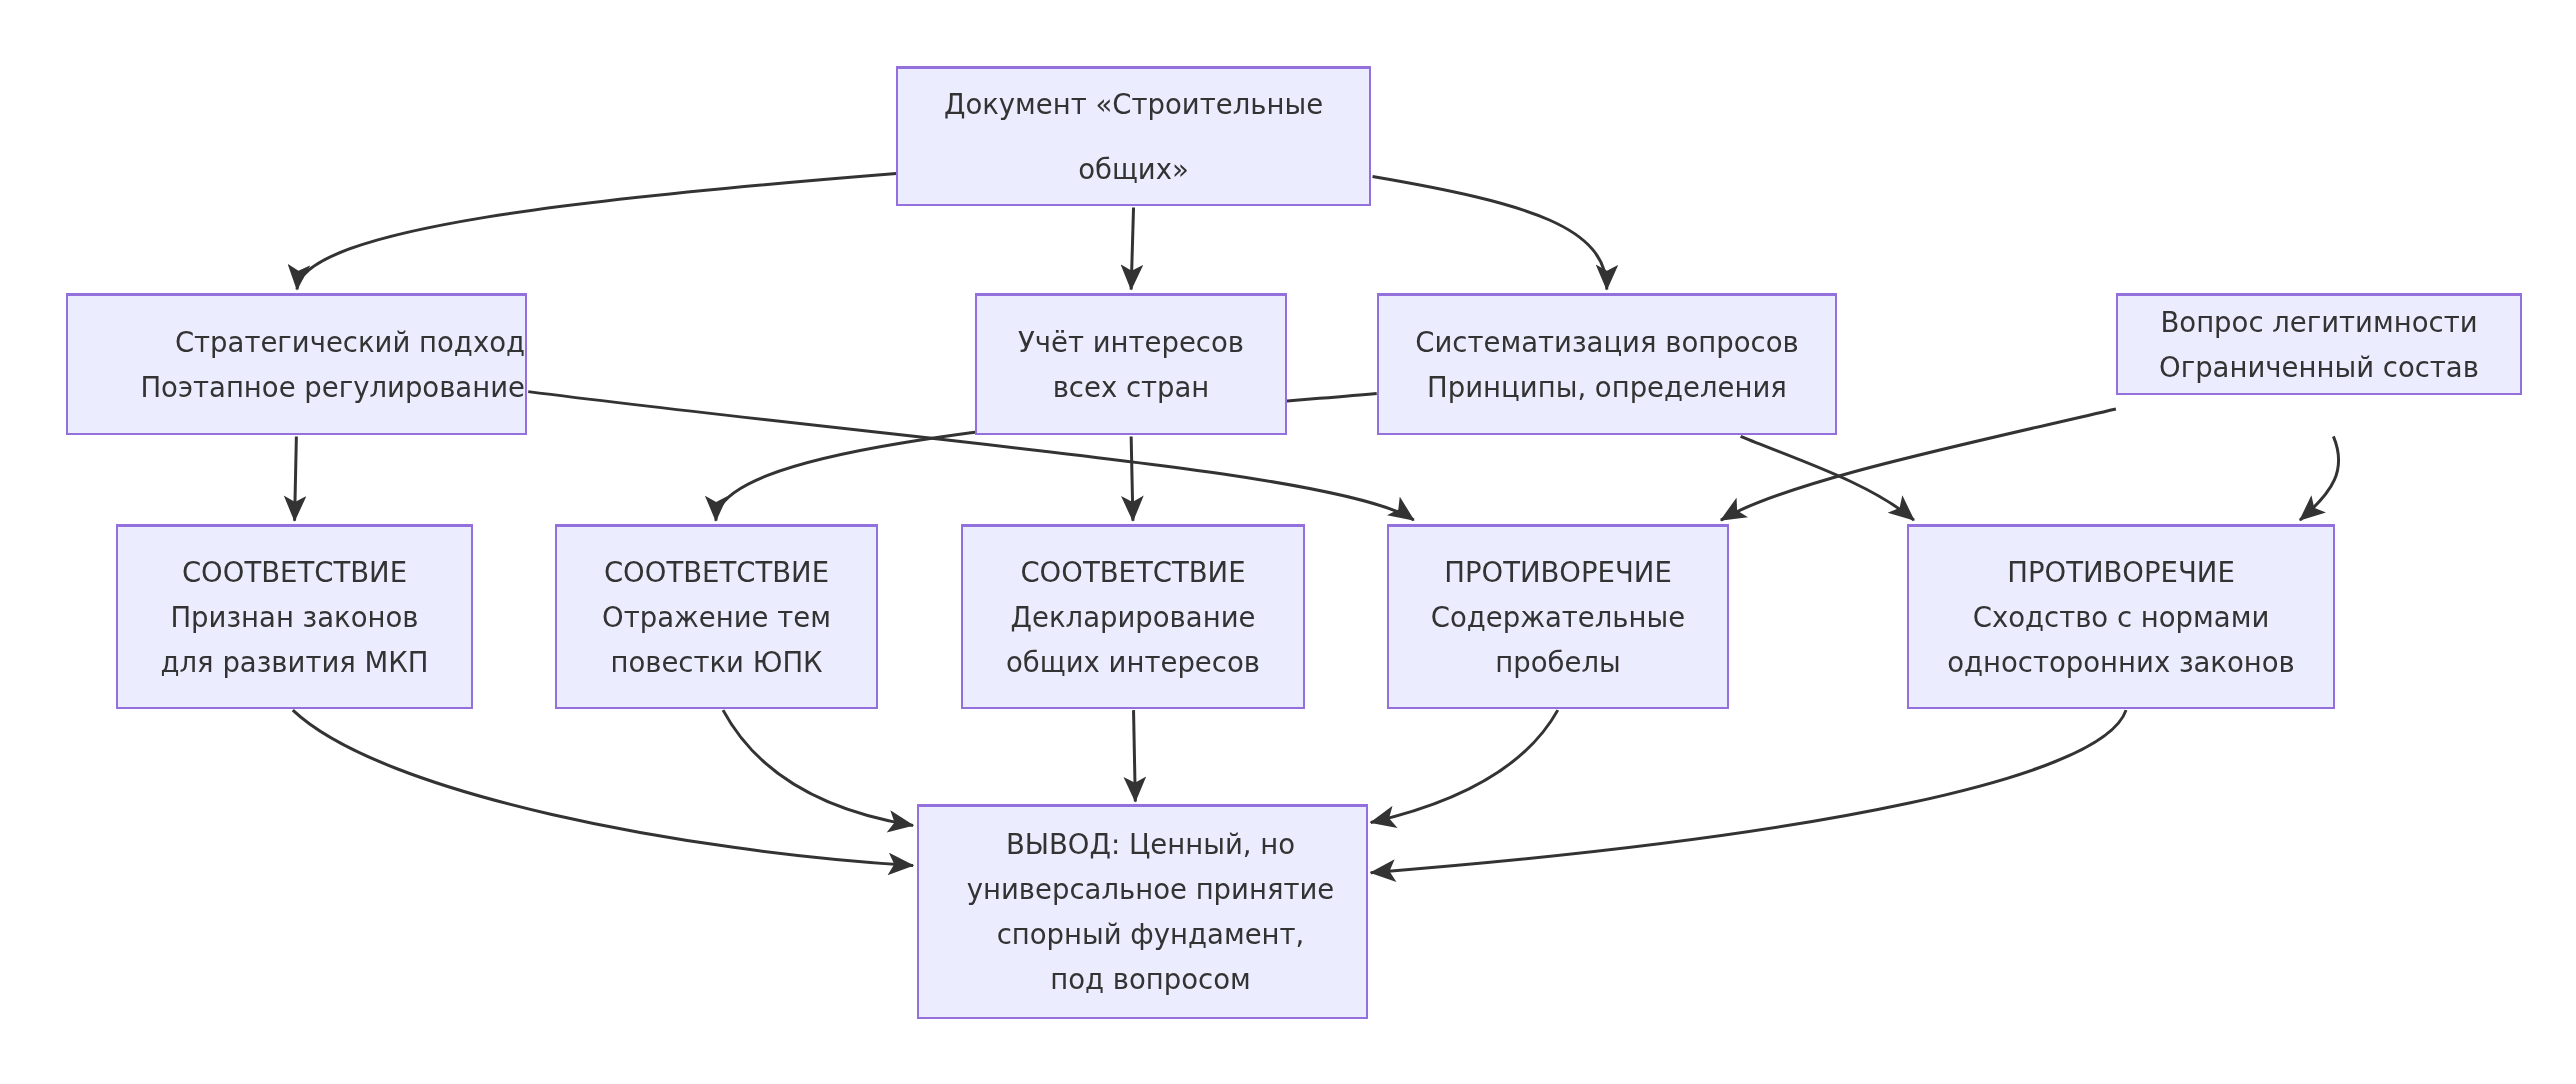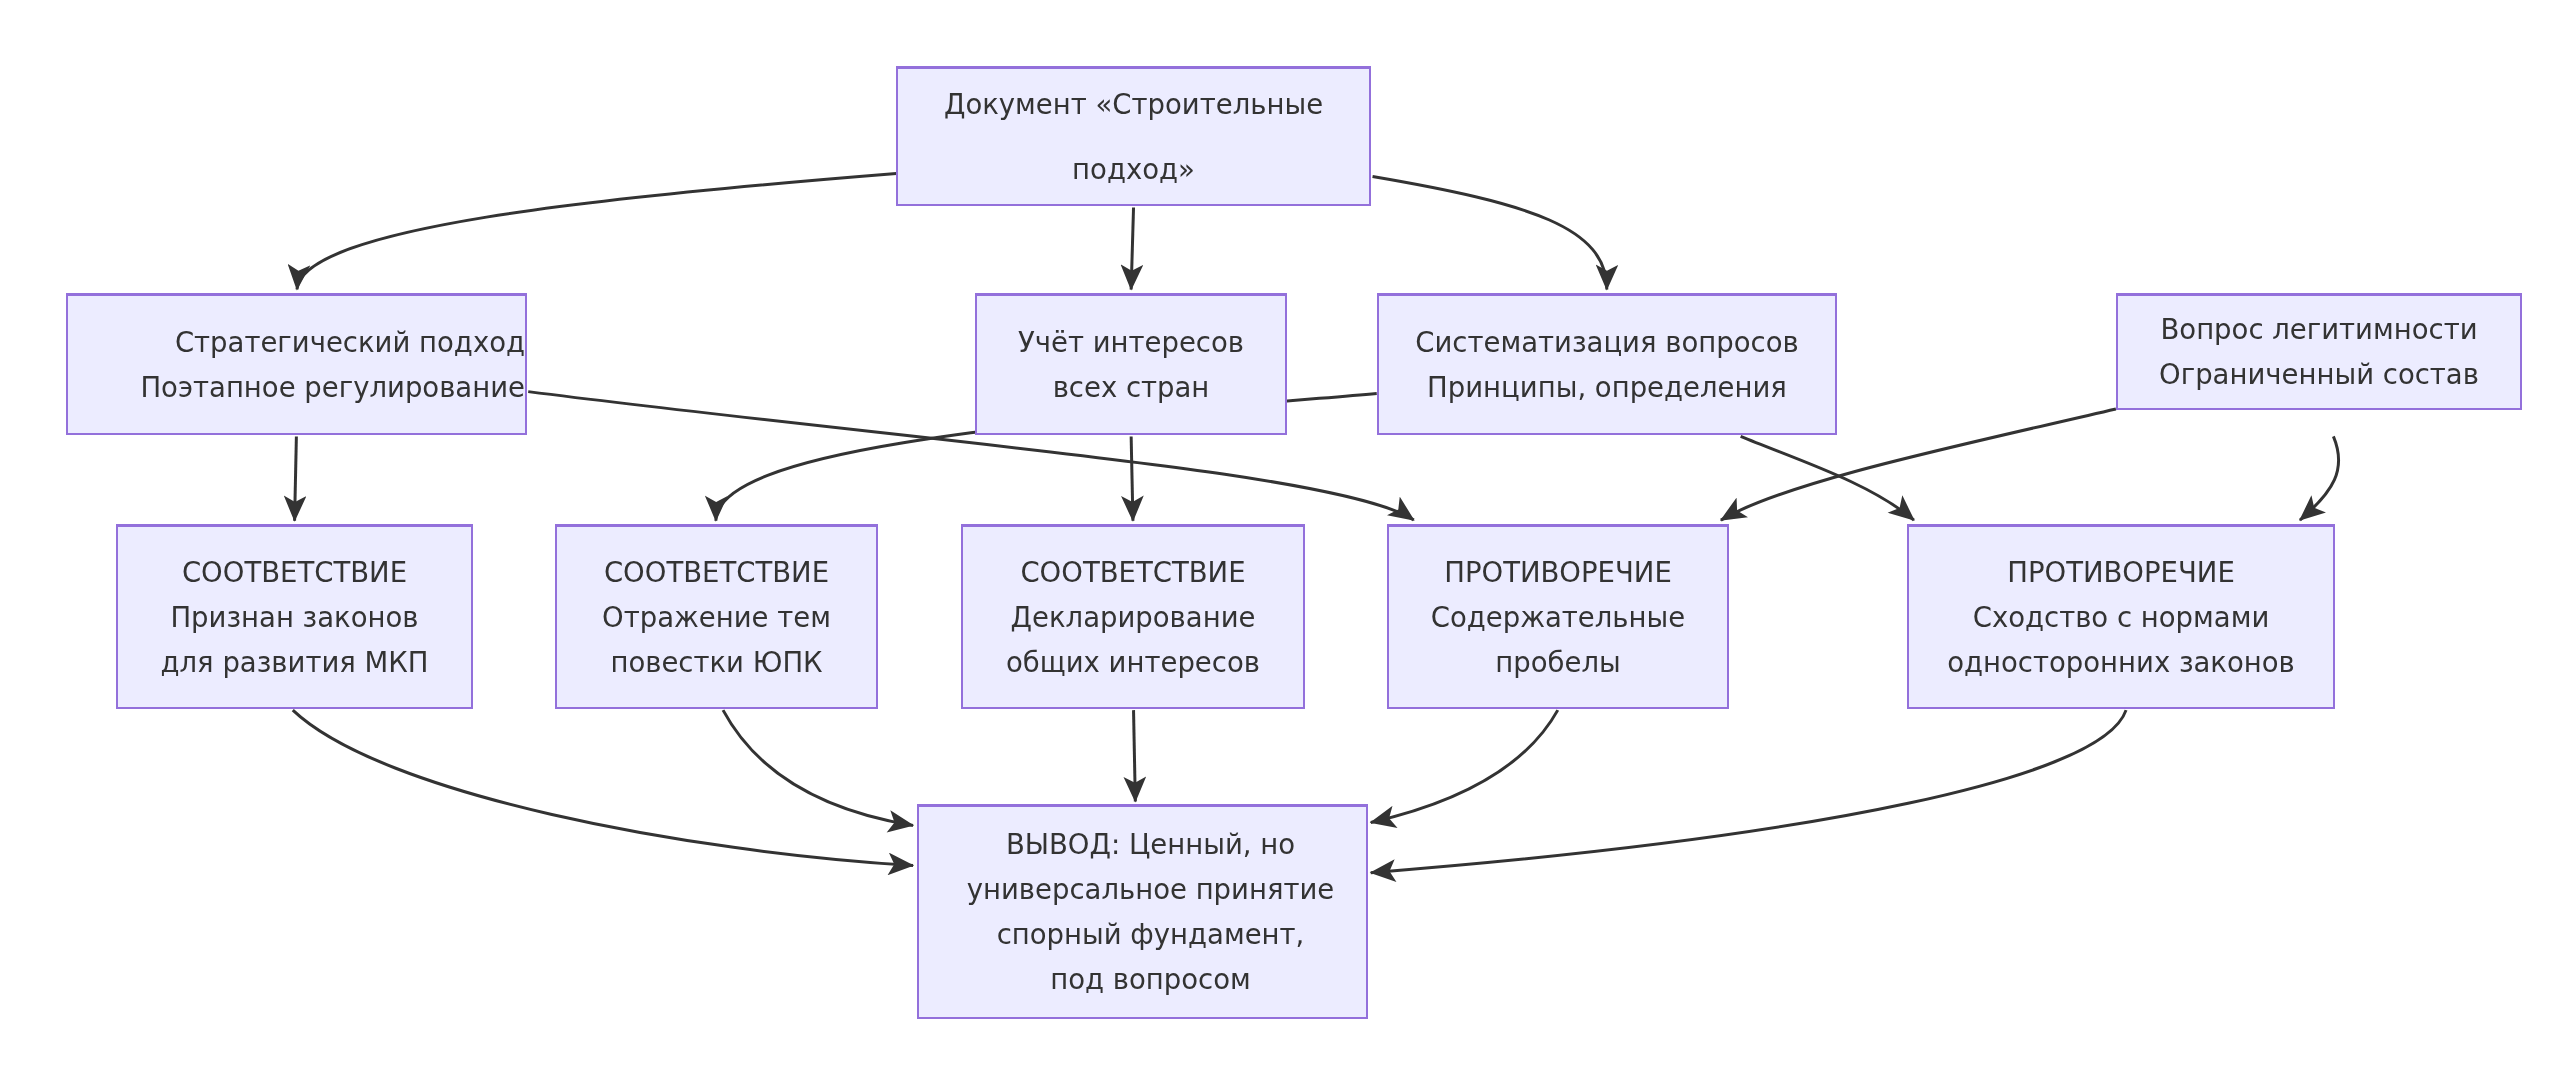--- a/index.html
+++ b/index.html
@@ -39,21 +39,21 @@
     z-index: 2;
   }
   .node .line {
     white-space: nowrap;
   }
   
   #n-doc        { left: 896px; top: 66px;  width: 475px; height: 140px; gap: 20px; }
   #n-strategy   { left: 66px;  top: 293px;  width: 461px; height: 142px; align-items: flex-end; }
   #n-interests  { left: 975px; top: 293px;  width: 312px; height: 142px; }
   #n-system     { left: 1377px; top: 293px;  width: 460px; height: 142px; }
-  #n-legitimacy { left: 2116px; top: 293px;  width: 406px; height: 117px; }
+  #n-legitimacy { left: 2116px; top: 293px;  width: 406px; height: 102px; }
   #n-match1     { left: 116px;  top: 524px;  width: 357px; height: 185px; }
   #n-match2     { left: 555px;  top: 524px;  width: 323px; height: 185px; }
   #n-match3     { left: 961px; top: 524px;  width: 344px; height: 185px; }
   #n-contra1    { left: 1387px; top: 524px;  width: 342px; height: 185px; }
   #n-contra2    { left: 1907px; top: 524px;  width: 428px; height: 185px; }
   #n-conclusion { left: 917px; top: 804px; width: 451px; height: 215px; padding-left: 16px; }
   .edge {
     fill: none;
     stroke: #333333;
     stroke-width: 5px;
@@ -85,21 +85,21 @@
 
     <path class="edge" d="M 490 1188 C 640 1330, 1150 1425, 1528 1448" marker-end="url(#arrow)"></path>
     <path class="edge" d="M 1210 1188 C 1265 1290, 1370 1355, 1528 1381" marker-end="url(#arrow)"></path>
     <path class="edge" d="M 1897 1188 L 1900 1341" marker-end="url(#arrow)"></path>
     <path class="edge" d="M 2607 1188 C 2550 1290, 2430 1345, 2294 1376" marker-end="url(#arrow)"></path>
     <path class="edge" d="M 3558 1188 C 3520 1300, 3050 1400, 2294 1460" marker-end="url(#arrow)"></path>
   </svg>
 
   <div class="node" id="n-doc">
     <div class="line">Документ «Строительные</div>
-    <div class="line">подход»</div>
+    <div class="line">общих»</div>
   </div>
 
   <div class="node" id="n-strategy">
     <div class="line">Стратегический подход</div>
     <div class="line">Поэтапное регулирование</div>
   </div>
 
   <div class="node" id="n-interests">
     <div class="line">Учёт интересов</div>
     <div class="line">всех стран</div>

